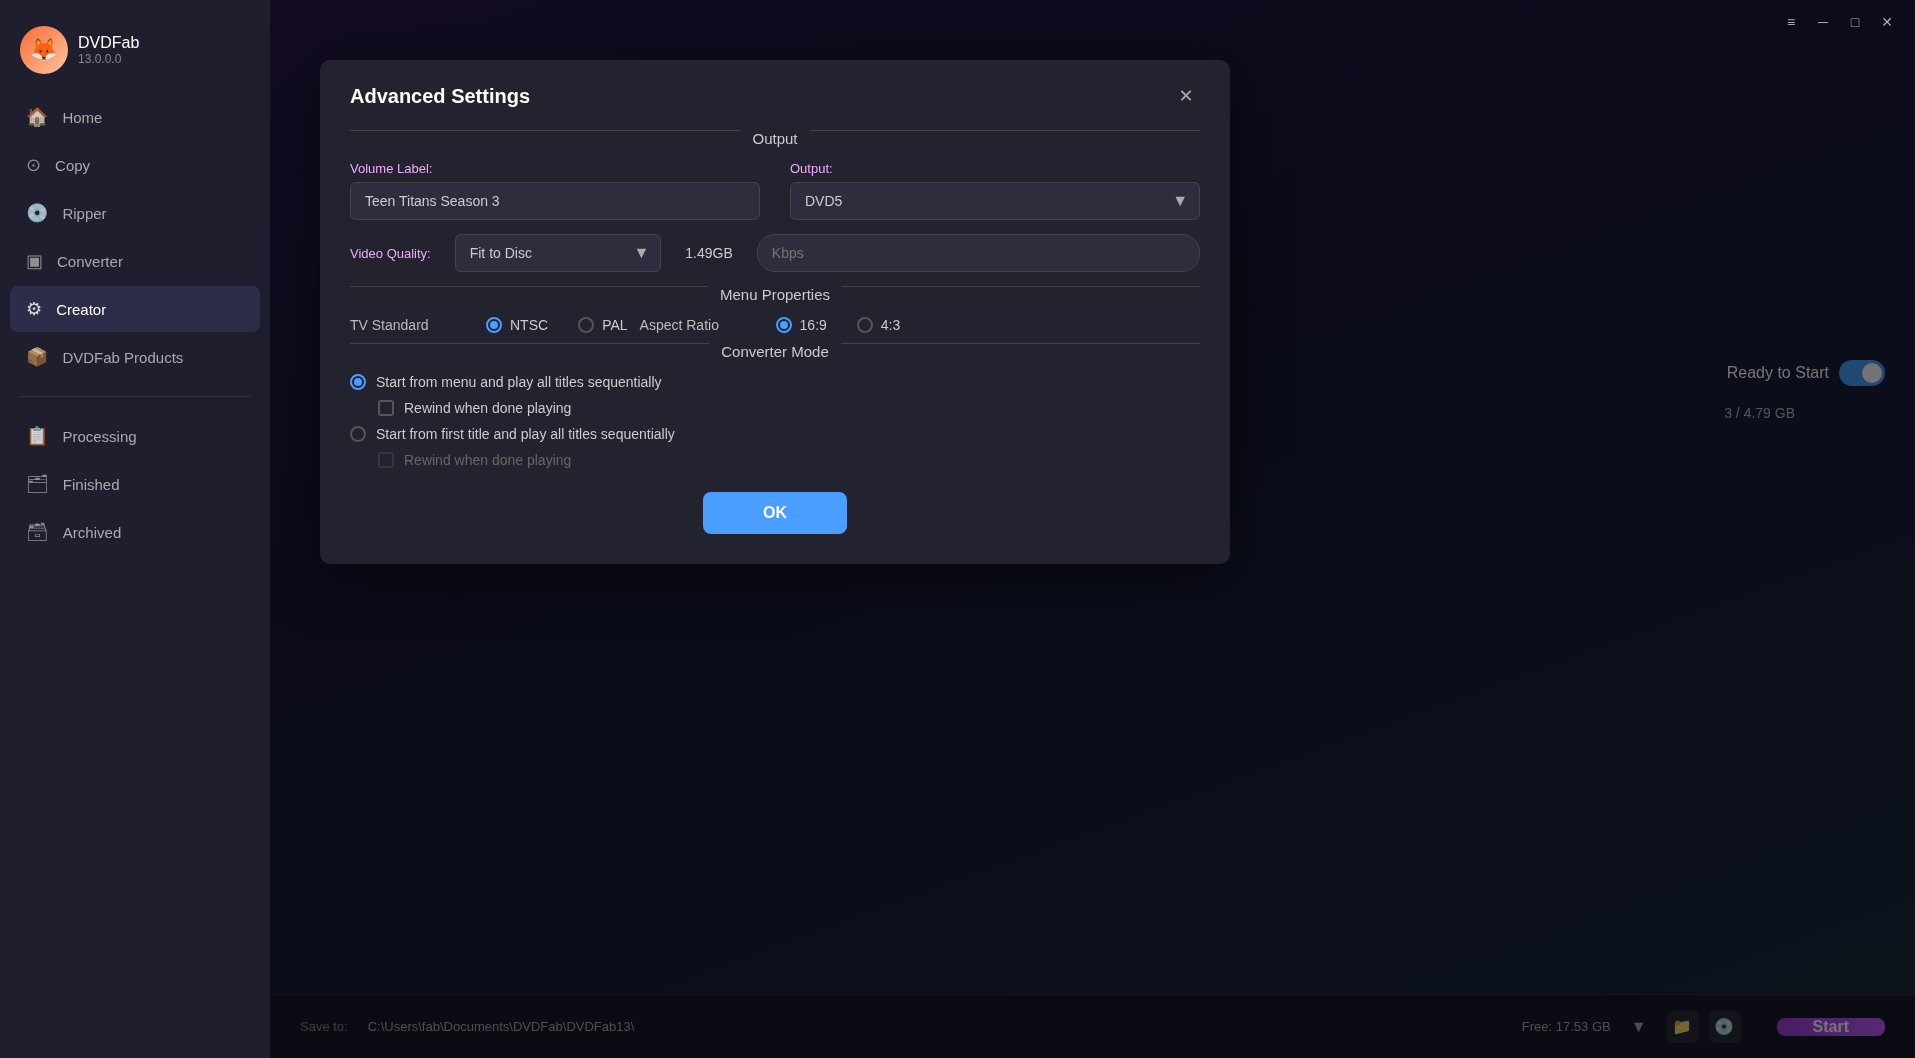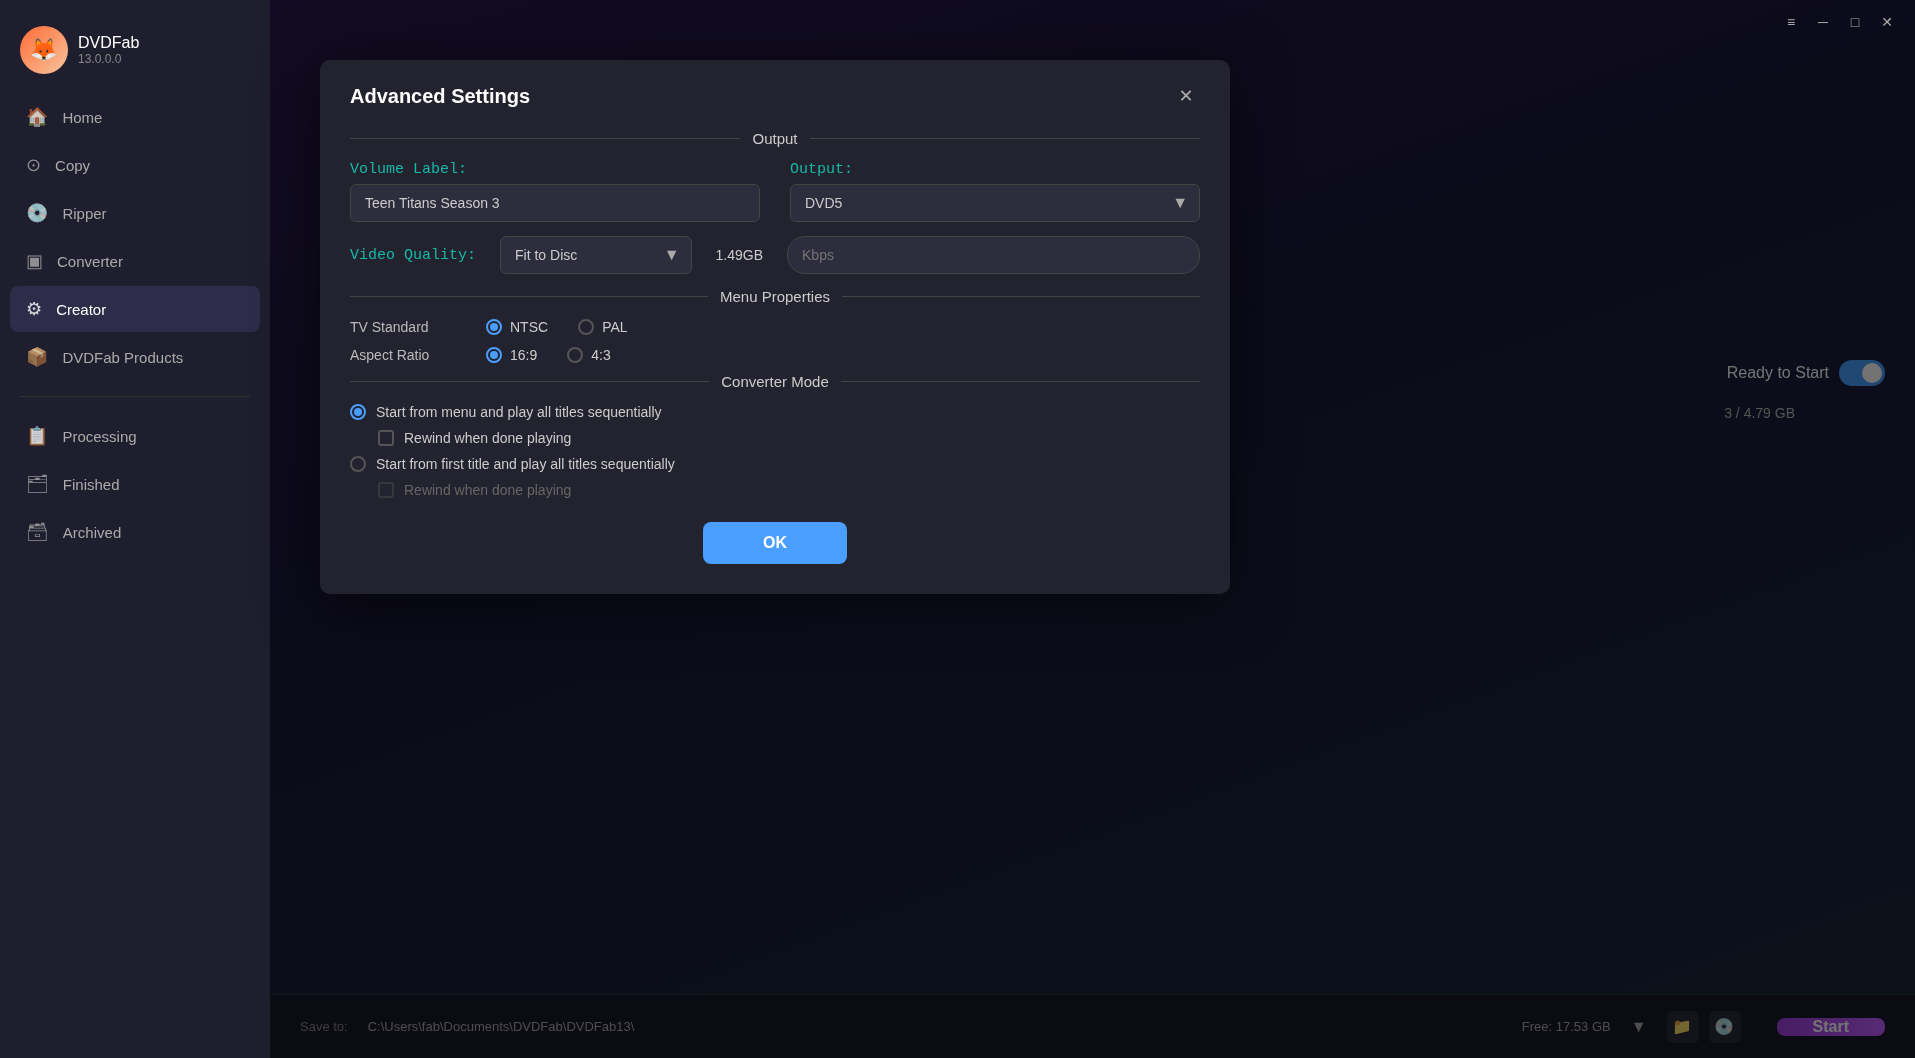--- a/index.html
+++ b/index.html
@@ -240,21 +240,20 @@
       justify-content: center;
       cursor: pointer;
       color: #aaa;
       font-size: 18px;
       border-radius: 4px;
     }
 
     
     .section-divider {
       display: flex;
-      align-items: center;
       gap: 12px;
       padding: 0 30px;
       margin: 10px 0 14px;
     }
     .section-line {
       flex: 1;
       height: 1px;
       background: #444;
     }
     .section-label {
@@ -271,23 +270,22 @@
       padding: 0 30px;
       margin-bottom: 14px;
     }
     .form-group {
       display: flex;
       flex-direction: column;
       gap: 6px;
       flex: 1;
     }
     .form-label {
-      color: #14b8a6;
-      font-size: 15px;
-      font-family: Liberation Mono, monospace;
+      color: #f0abfc;
+      font-size: 13px;
     }
     .form-input {
       background: #2d2d3d;
       border: 1px solid #444;
       border-radius: 6px;
       padding: 10px 14px;
       color: #ccc;
       font-size: 14px;
       outline: none;
     }
@@ -376,21 +374,20 @@
       background: #4a9eff;
     }
     .radio-label { color: #ccc; font-size: 14px; }
 
     .properties-row {
       padding: 0 30px;
       margin-bottom: 8px;
     }
     .properties-grid {
       display: flex;
-      flex-direction: column;
       gap: 12px;
     }
     .prop-row {
       display: flex;
       align-items: center;
       gap: 16px;
     }
     .prop-label {
       color: #bbb;
       font-size: 14px;

